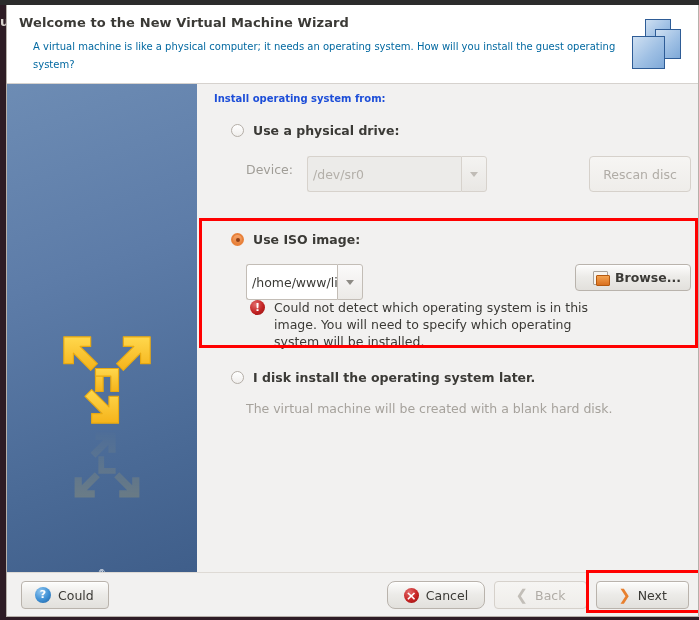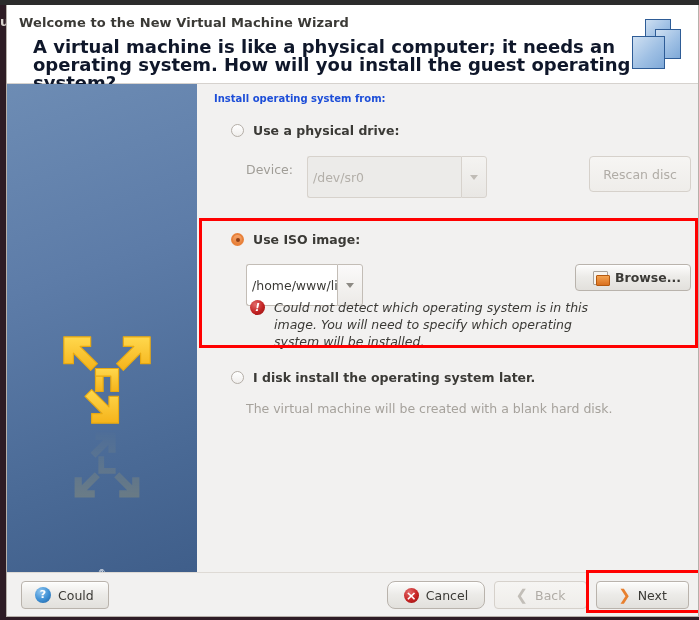--- a/index.html
+++ b/index.html
@@ -62,24 +62,23 @@
     left: 12px; top: 10px;
     font-size: 13px;
     font-weight: bold;
     color: #3b3a36;
     letter-spacing: .1px;
   }
   .header-sub {
     position: absolute;
     left: 26px; top: 33px;
     width: 600px;
-    font-size: 18px;
+    font-size: 10px;
     line-height: 18px;
-    color: #0f172a;
-    font-weight: bold;
+    color: #0369a1;
   }
   .header-icon {
     position: absolute;
     right: 14px; top: 14px;
     width: 56px; height: 56px;
   }
   .sq {
     position: absolute;
     border: 1px solid #2e5c96;
     background: linear-gradient(135deg, #cfe0f2 0%, #9fc0e4 55%, #7fa9d8 100%);
@@ -178,21 +177,21 @@
   .field-label {
     position: absolute;
     font-size: 12.5px;
     color: #a09d97;
   }
 
   
   .combo {
     position: absolute;
     display: flex;
-    height: 42px;
+    height: 36px;
     box-sizing: border-box;
   }
   .combo-entry {
     flex: 1;
     border: 1px solid #c3bdb6;
     border-right: none;
     border-radius: 3px 0 0 3px;
     background: #ffffff;
     display: flex;
     align-items: center;
@@ -251,21 +250,20 @@
     border-color: #d6d1cb;
     background: linear-gradient(180deg, #f6f5f3 0%, #efedea 100%);
     box-shadow: none;
   }
 
   
   .warn {
     position: absolute;
     display: flex;
     gap: 9px;
-    font-style: italic;
   }
   .warn-icon {
     width: 15px; height: 15px;
     border-radius: 50%;
     background: radial-gradient(circle at 35% 30%, #e06a6a 0%, #c22222 55%, #8d1212 100%);
     flex: none;
     position: relative;
     margin-top: 1px;
   }
   .warn-icon::after {

